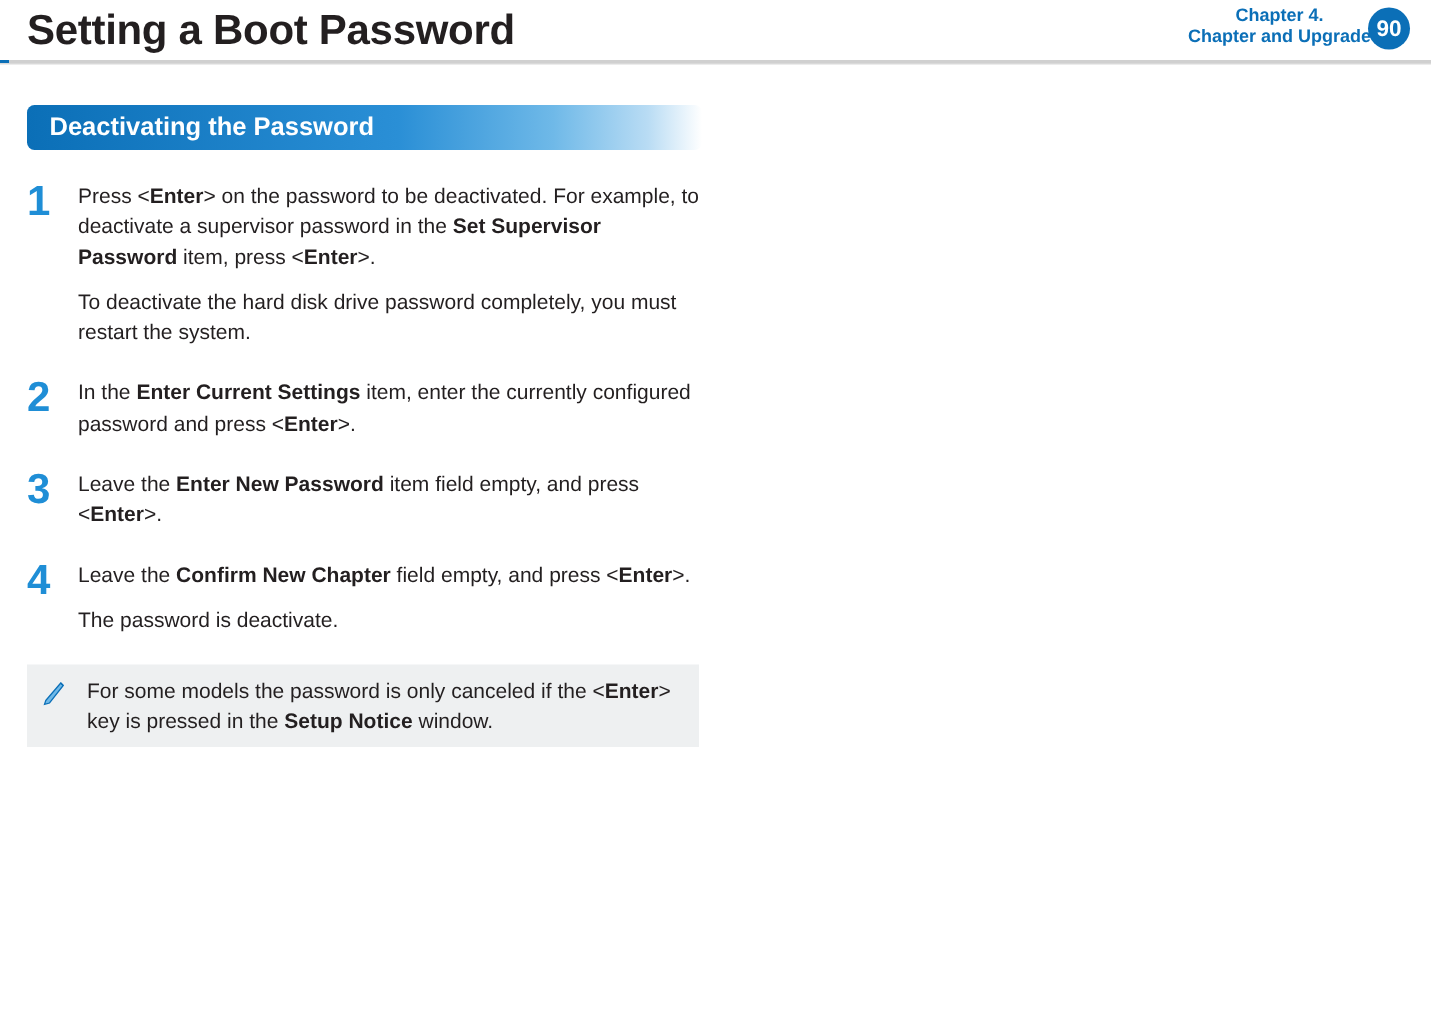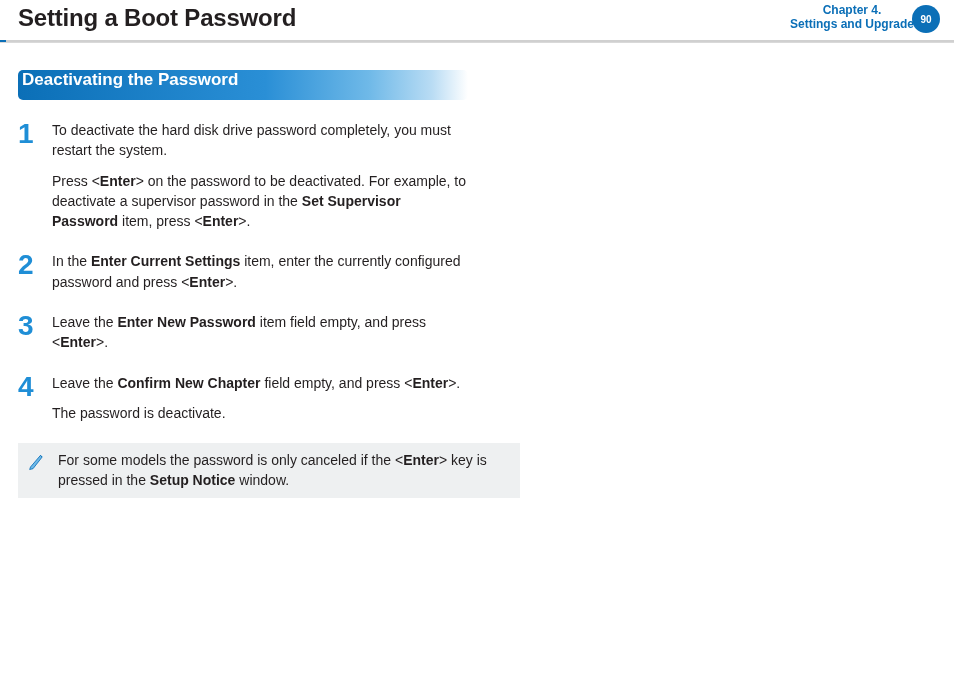--- a/index.html
+++ b/index.html
@@ -28,21 +28,21 @@
   .header-rule {
     position: absolute;
     left: 0; right: 0; bottom: 0;
     height: 2px;
     background: linear-gradient(to right, #0b6fb7 0px, #0b6fb7 6px, #d0d0d0 6px);
   }
   .page-title {
     position: absolute;
     left: 18px;
     top: 4px;
-    font-size: 24px;
+    font-size: 28px;
     font-weight: 700;
     color: #231f20;
     letter-spacing: -0.2px;
   }
   .chapter-block {
     position: absolute;
     right: 40px;
     top: 4px;
     text-align: center;
     line-height: 1.15;
@@ -59,42 +59,43 @@
   }
   .page-badge {
     position: absolute;
     right: 14px;
     top: 5px;
     width: 28px;
     height: 28px;
     border-radius: 50%;
     background: #0b6fb7;
     color: #fff;
-    font-size: 10px;
+    font-size: 15px;
     font-weight: 700;
     display: flex;
     align-items: center;
     justify-content: center;
   }
   .content {
     position: absolute;
     left: 18px;
     top: 70px;
     width: 450px;
   }
   .section-pill {
     width: 450px;
     height: 30px;
     border-radius: 5px;
     background: linear-gradient(to right, #0b6fb7 0%, #2a8fd6 55%, #6fb9e8 78%, #b9dcf4 92%, #ffffff 100%);
     color: #fff;
     font-size: 17px;
     font-weight: 700;
     display: flex;
-    padding-left: 4px;
+    align-items: center;
+    padding-left: 15px;
     box-sizing: border-box;
   }
   ol.steps {
     list-style: none;
     padding: 0;
     margin: 20px 0 0 0;
   }
   ol.steps > li {
     position: relative;
     padding-left: 34px;
@@ -118,58 +119,58 @@
   }
   ol.steps p:last-child { margin-bottom: 0; }
   ol.steps strong { font-weight: 700; }
   .note-box {
     margin-top: 18px;
     background: #eef0f1;
     padding: 8px 10px 8px 40px;
     position: relative;
     font-size: 14px;
     line-height: 1.4;
-    width: 502px;
+    width: 448px;
     box-sizing: border-box;
   }
   .note-icon {
     position: absolute;
     left: 10px;
     top: 9px;
     width: 20px;
     height: 20px;
   }
   .note-icon svg { width: 20px; height: 20px; }
 </style>
 </head>
 <body>
 
 <div class="page">
   <div class="header">
     <div class="page-title">Setting a Boot Password</div>
     <div class="chapter-block">
       <div class="chapter-line1">Chapter 4.</div>
-      <div class="chapter-line2">Settings and Upgrade</div>
+      <div class="chapter-line2">Chapter and Upgrade</div>
     </div>
     <div class="page-badge">
       <span>90</span>
     </div>
     <div class="header-rule"></div>
   </div>
 
   <div class="content">
     <div class="section-pill">
       <span>Deactivating the Password</span>
     </div>
 
     <ol class="steps">
       <li>
         <span class="num">1</span>
+        <p>Press &lt;<strong>Enter</strong>&gt; on the password to be deactivated. For example, to deactivate a supervisor password in the <strong>Set Supervisor Password</strong> item, press &lt;<strong>Enter</strong>&gt;.</p>
         <p>To deactivate the hard disk drive password completely, you must restart the system.</p>
-        <p>Press &lt;<strong>Enter</strong>&gt; on the password to be deactivated. For example, to deactivate a supervisor password in the <strong>Set Supervisor Password</strong> item, press &lt;<strong>Enter</strong>&gt;.</p>
       </li>
       <li>
         <span class="num">2</span>
         <p>In the <strong>Enter Current Settings</strong> item, enter the currently configured password and press &lt;<strong>Enter</strong>&gt;.</p>
       </li>
       <li>
         <span class="num">3</span>
         <p>Leave the <strong>Enter New Password</strong> item field empty, and press &lt;<strong>Enter</strong>&gt;.</p>
       </li>
       <li>

